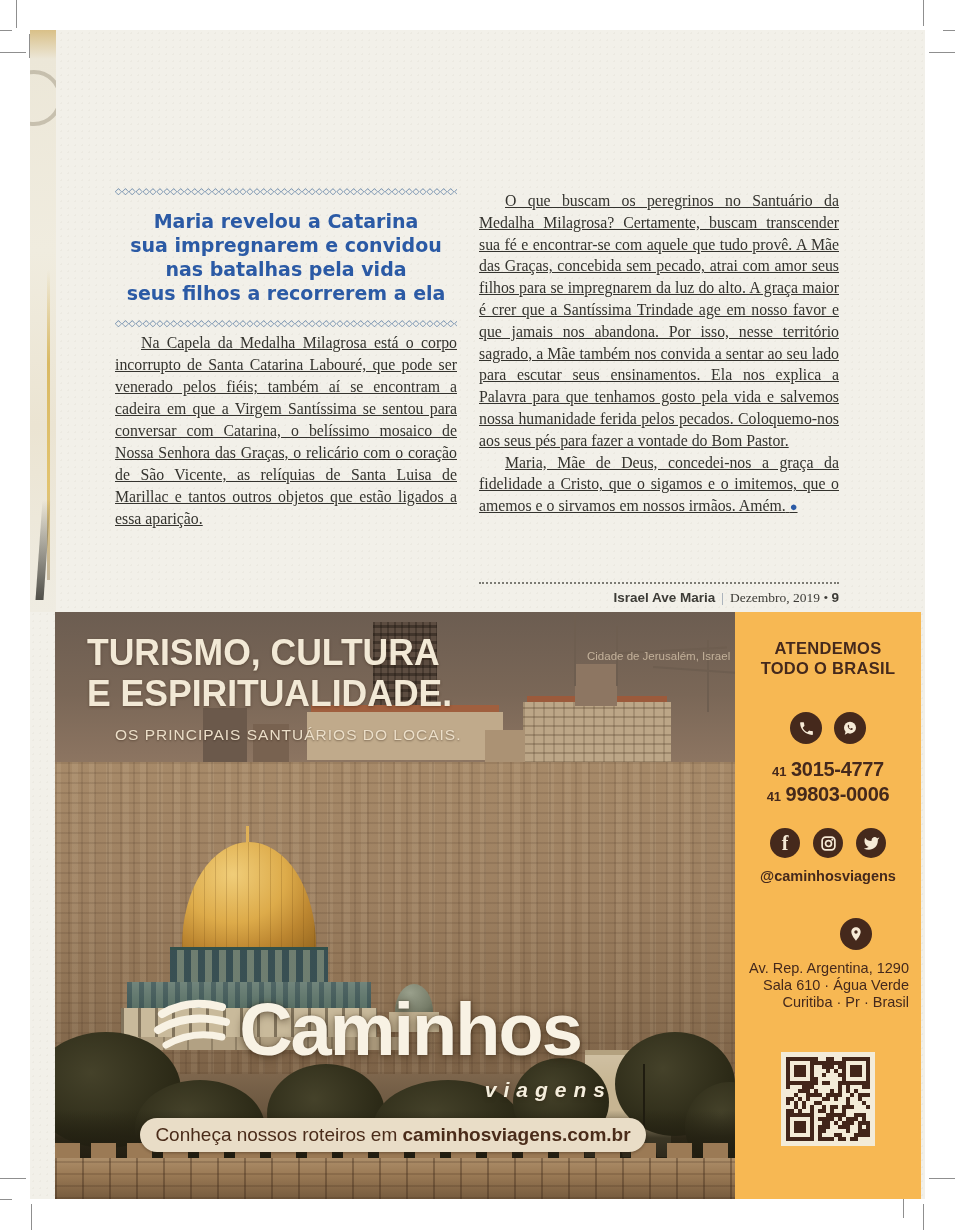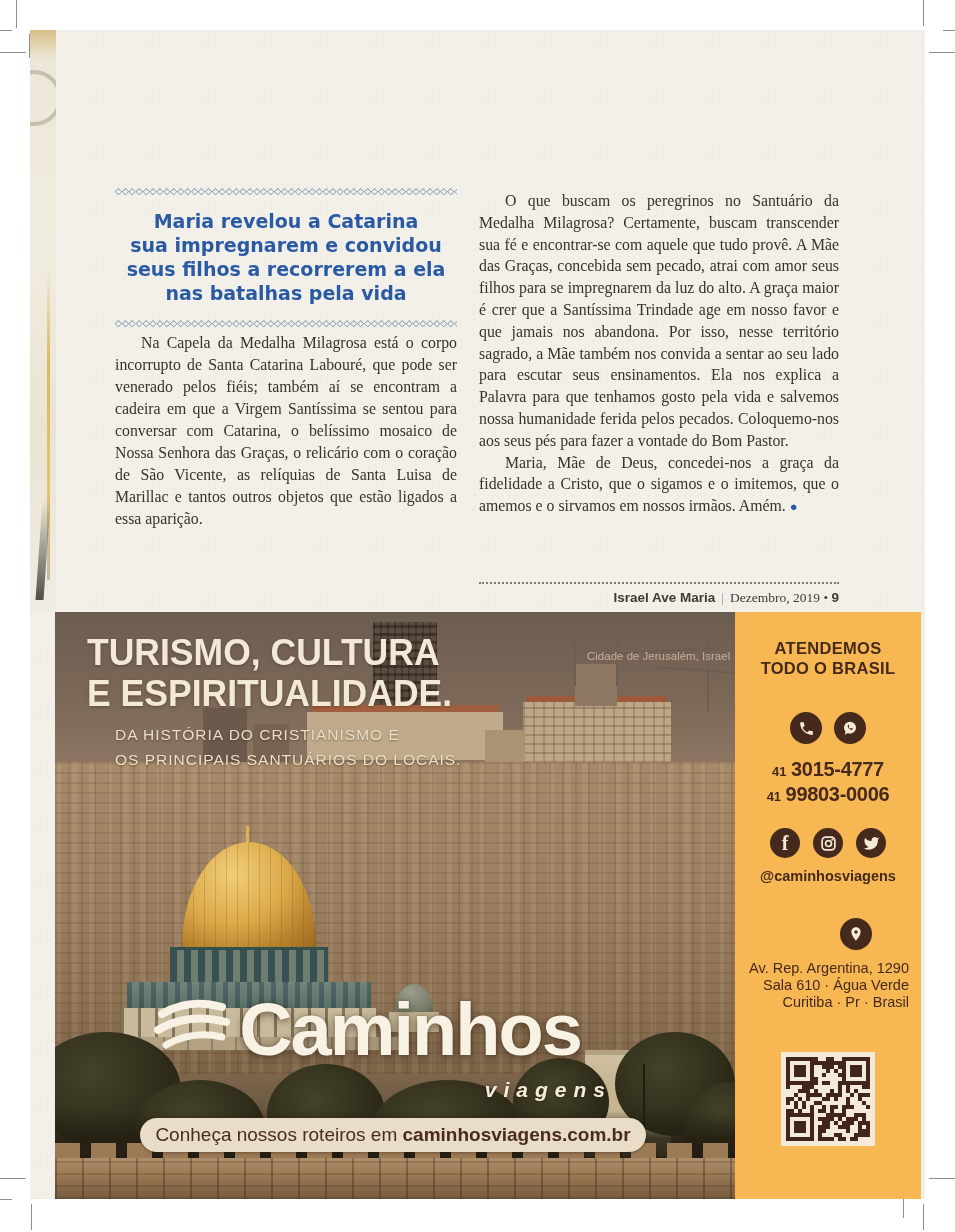--- a/index.html
+++ b/index.html
@@ -21,21 +21,21 @@
   .strip-gold{position:absolute;left:17px;top:240px;width:3px;height:310px;
     background:linear-gradient(180deg,rgba(220,180,90,0),#d9b964 30%,#e2c370 70%,rgba(120,90,40,.35));}
   .strip-dark{position:absolute;left:9px;top:470px;width:8px;height:100px;transform:skewX(-4deg);
     background:linear-gradient(180deg,rgba(40,40,35,0),rgba(40,40,35,.8));}
   
   .pullquote-block{position:absolute;left:85px;top:155px;width:342px;text-align:center;}
   .diamond-row{height:12px;line-height:12px;font-family:"DejaVu Sans",sans-serif;font-size:9px;
     color:#54779f;overflow:hidden;white-space:nowrap;letter-spacing:0;}
   .pq-lines{margin:12px 0 12px;}
   .pq-line{font-family:"DejaVu Sans",sans-serif;font-weight:bold;font-size:19px;line-height:24px;color:#2b5aa5;}
-  .body-text{font-size:15.8px;line-height:22px;color:#34332e;text-align:justify;}
+  .body-text{font-size:15.8px;line-height:22px;color:#34332e;text-align:justify;text-decoration:underline;}
   .left-col-text{position:absolute;left:85px;top:302px;width:342px;text-indent:26px;}
   .right-col{position:absolute;left:449px;top:160px;width:360px;line-height:21.8px;}
   .right-col p{margin:0;text-indent:26px;}
   .end-bullet{color:#2b5aa5;font-size:13px;}
   .col-footer{position:absolute;left:449px;top:552px;width:360px;border-top:2px dotted #7c7b74;
     padding-top:6px;text-align:right;font-size:13.5px;color:#3c3b36;}
   .fm{font-family:"Liberation Sans",sans-serif;font-weight:bold;}
   .fsep{color:#8d99aa;padding:0 6px;}
   .fnum{font-family:"Liberation Sans",sans-serif;font-weight:bold;}
   
@@ -172,22 +172,22 @@
     <div class="strip-arc"></div>
     <div class="strip-gold"></div>
     <div class="strip-dark"></div>
   </div>
 
   <div class="pullquote-block">
     <div class="diamond-row">◇◇◇◇◇◇◇◇◇◇◇◇◇◇◇◇◇◇◇◇◇◇◇◇◇◇◇◇◇◇◇◇◇◇◇◇◇◇◇◇◇◇◇◇◇◇◇◇◇◇◇◇◇◇◇◇◇◇◇◇◇◇◇◇</div>
     <div class="pq-lines">
       <div class="pq-line">Maria revelou a Catarina</div>
       <div class="pq-line">sua impregnarem e convidou</div>
+      <div class="pq-line">nas batalhas pela vida</div>
       <div class="pq-line">seus filhos a recorrerem a ela</div>
-      <div class="pq-line">nas batalhas pela vida</div>
     </div>
     <div class="diamond-row">◇◇◇◇◇◇◇◇◇◇◇◇◇◇◇◇◇◇◇◇◇◇◇◇◇◇◇◇◇◇◇◇◇◇◇◇◇◇◇◇◇◇◇◇◇◇◇◇◇◇◇◇◇◇◇◇◇◇◇◇◇◇◇◇</div>
   </div>
 
   <div class="left-col-text body-text">Na Capela da Medalha Milagrosa está o corpo incorrupto de Santa Catarina Labouré, que pode ser venerado pelos fiéis; também aí se encontram a cadeira em que a Virgem Santíssima se sentou para conversar com Catarina, o belíssimo mosaico de Nossa Senhora das Graças, o relicário com o coração de São Vicente, as relíquias de Santa Luisa de Marillac e tantos outros objetos que estão ligados a essa aparição.</div>
 
   <div class="right-col body-text">
     <p>O que buscam os peregrinos no Santuário da Medalha Milagrosa? Certamente, buscam transcender sua fé e encontrar-se com aquele que tudo provê. A Mãe das Graças, concebida sem pecado, atrai com amor seus filhos para se impregnarem da luz do alto. A graça maior é crer que a Santíssima Trindade age em nosso favor e que jamais nos abandona. Por isso, nesse território sagrado, a Mãe também nos convida a sentar ao seu lado para escutar seus ensinamentos. Ela nos explica a Palavra para que tenhamos gosto pela vida e salvemos nossa humanidade ferida pelos pecados. Coloquemo-nos aos seus pés para fazer a vontade do Bom Pastor.</p>
     <p><span>Maria, Mãe de Deus, concedei-nos a graça da fidelidade a Cristo, que o sigamos e o imitemos, que o amemos e o sirvamos em nossos irmãos. Amém.</span> <span class="end-bullet">●</span></p>
   </div>
@@ -241,21 +241,20 @@
       <div class="bldg lamp"></div>
 
       <div class="bldg merlons"></div>
       <div class="bldg wall-body"></div>
 
       <div class="abs ad-headline">
         <div>TURISMO, CULTURA</div>
         <div>E ESPIRITUALIDADE.</div>
       </div>
       <div class="abs ad-sub">
-        <div>DA HISTÓRIA DO CRISTIANISMO E</div>
         <div>OS PRINCIPAIS SANTUÁRIOS DO LOCAIS.</div>
       </div>
       <div class="abs photo-caption">Cidade de Jerusalém, Israel</div>
 
       <div class="abs logo">
         <svg class="swoosh" width="78" height="62" viewBox="0 0 78 62">
           <g fill="none" stroke="#f8f2e4" stroke-linecap="round">
             <path d="M10 16 Q36 0 70 9" stroke-width="8"></path>
             <path d="M6 32 Q36 14 74 24" stroke-width="8"></path>
             <path d="M14 47 Q40 32 70 39" stroke-width="7"></path>

